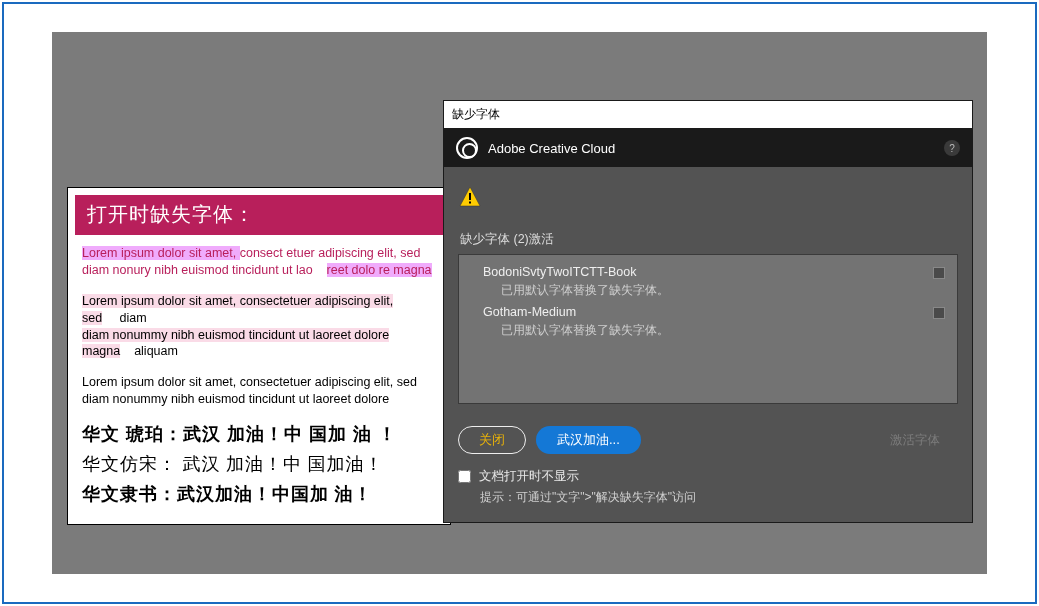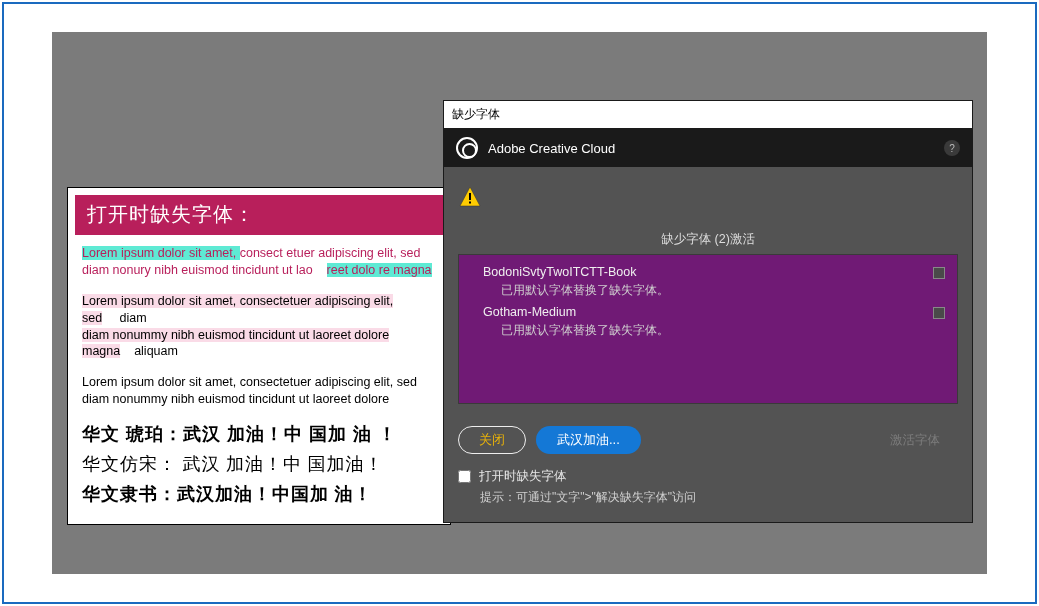--- a/index.html
+++ b/index.html
@@ -42,21 +42,21 @@
     letter-spacing: 1px;
   }
   .doc p {
     margin: 0 14px 14px 14px;
     line-height: 1.35;
     font-size: 12.5px;
     color: #000;
   }
   .doc .hl { background: #fadbe7; }
   .doc .red { color: #b81f5b; }
-  .doc .hl-red { background: #5eead4; color: #b81f5b; }
+  .doc .hl-red { background: #f0abfc; color: #b81f5b; }
   .cjk-row {
     margin: 0 14px 6px 14px;
     font-size: 18px;
     color: #000;
     letter-spacing: 1px;
     white-space: nowrap;
   }
   .cjk-row.fang { font-family: "FangSong", "STFangsong", serif; }
   .cjk-row.hupo { font-weight: 900; font-family: "STHupo","SimHei",sans-serif; }
   .cjk-row.lishu { font-family: "LiSu","STLiti",serif; font-weight: 700; }
@@ -108,25 +108,25 @@
     margin-left:auto;
     width:16px;height:16px;border-radius:50%;background:#3a3a3a;color:#bbb;
     display:flex;align-items:center;justify-content:center;font-size:10px;
   }
   .dlg-body {
     padding: 18px 14px 4px 14px;
   }
   .warn-row { display:flex; gap:12px; align-items:flex-start; margin-bottom:18px;}
   .warn-icon svg { width:24px;height:24px; display:block;}
   .list-head {
-    display:flex; justify-content:center; color:#ddd; font-size:12.5px;
+    display:flex; justify-content:flex-start; color:#ddd; font-size:12.5px;
     padding: 4px 2px 6px 2px;
   }
   .font-list {
-    background:#701a75;
+    background:#737373;
     border:1px solid #3a3a3a;
     min-height:150px;
     padding:6px 4px;
   }
   .font-item { padding: 4px 6px 2px 20px; position:relative;}
   .font-item .name { color:#efefef; font-size:12.5px; }
   .font-item .status { color:#cfcfcf; font-size:12px; padding-left:18px; padding-top:3px;}
   .font-item .cb {
     position:absolute; right:8px; top:6px;
     width:12px;height:12px;border:1px solid #888;background:#4a4a4a;
@@ -223,19 +223,19 @@
       </div>
 
       <div class="btn-row">
         <button class="btn btn-outline">关闭</button>
         <button class="btn btn-primary">武汉加油...</button>
         <span class="btn-ghost">激活字体</span>
       </div>
 
       <div class="checkbox-row">
         <input type="checkbox" style="">
-        <span>打开时缺失字体</span>
+        <span>文档打开时不显示</span>
       </div>
       <div class="hint-row">提示：可通过"文字"&gt;"解决缺失字体"访问</div>
     </div>
 
   </div>
 </div>
 
 </body></html>

